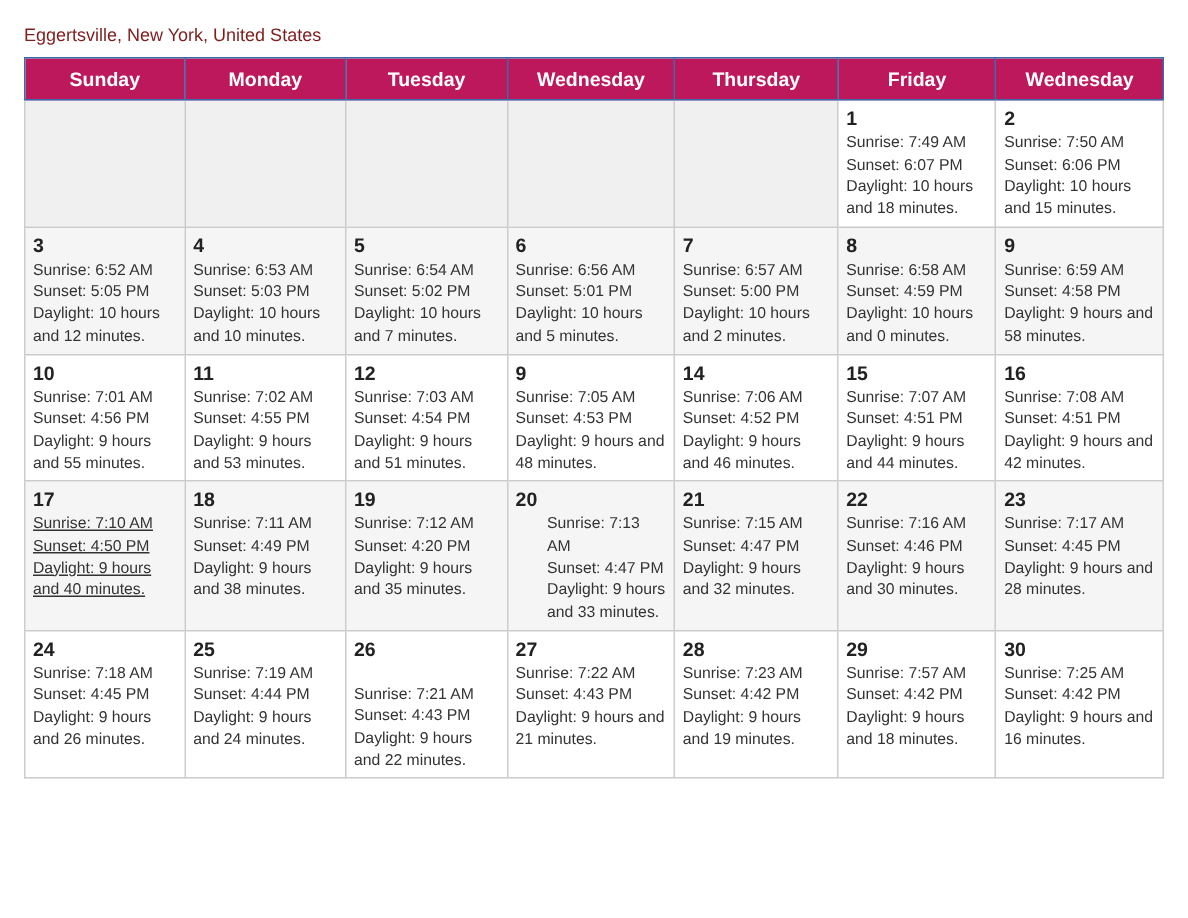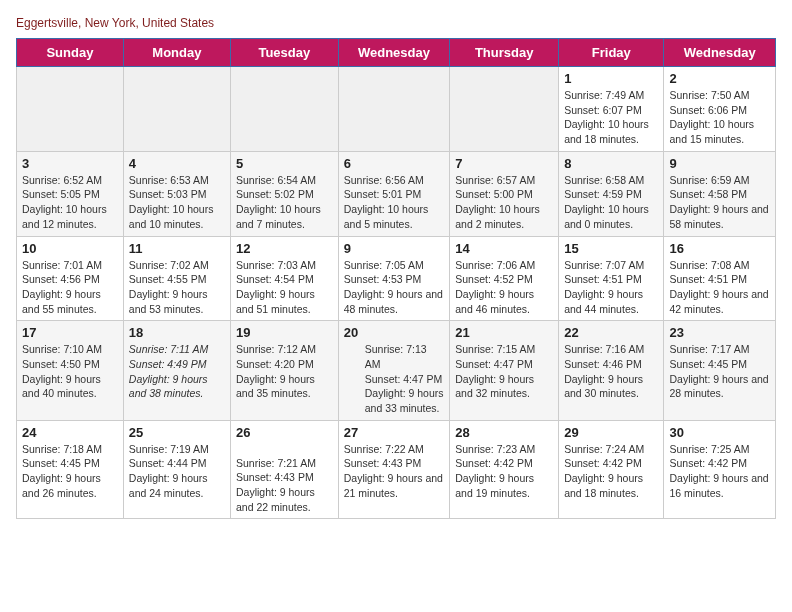--- a/index.html
+++ b/index.html
@@ -204,27 +204,27 @@
         <td>
           <span class="day-num">16</span>
           <div class="day-info" style="white-space: pre-line;">Sunrise: 7:08 AM
 Sunset: 4:51 PM
 Daylight: 9 hours and 42 minutes.</div>
         </td>
       </tr>
       <tr>
         <td>
           <span class="day-num">17</span>
-          <div class="day-info" style="white-space: pre-line;">Sunrise: 7:10 AM
+          <div class="day-info" style="white-space: pre-line; text-decoration: underline;">Sunrise: 7:10 AM
 Sunset: 4:50 PM
 Daylight: 9 hours and 40 minutes.</div>
         </td>
         <td>
           <span class="day-num">18</span>
-          <div class="day-info" style="white-space: pre-line; font-style: italic;">Sunrise: 7:11 AM
+          <div class="day-info" style="white-space: pre-line;">Sunrise: 7:11 AM
 Sunset: 4:49 PM
 Daylight: 9 hours and 38 minutes.</div>
         </td>
         <td>
           <span class="day-num">19</span>
           <div class="day-info" style="white-space: pre-line;">Sunrise: 7:12 AM
 Sunset: 4:20 PM
 Daylight: 9 hours and 35 minutes.</div>
         </td>
         <td>
@@ -278,21 +278,21 @@
 Daylight: 9 hours and 21 minutes.</div>
         </td>
         <td>
           <span class="day-num">28</span>
           <div class="day-info" style="white-space: pre-line;">Sunrise: 7:23 AM
 Sunset: 4:42 PM
 Daylight: 9 hours and 19 minutes.</div>
         </td>
         <td>
           <span class="day-num">29</span>
-          <div class="day-info" style="white-space: pre-line;">Sunrise: 7:24 AM
+          <div class="day-info" style="white-space: pre-line;">Sunrise: 7:57 AM
 Sunset: 4:42 PM
 Daylight: 9 hours and 18 minutes.</div>
         </td>
         <td>
           <span class="day-num">30</span>
           <div class="day-info" style="white-space: pre-line;">Sunrise: 7:25 AM
 Sunset: 4:42 PM
 Daylight: 9 hours and 16 minutes.</div>
         </td>
       </tr>

